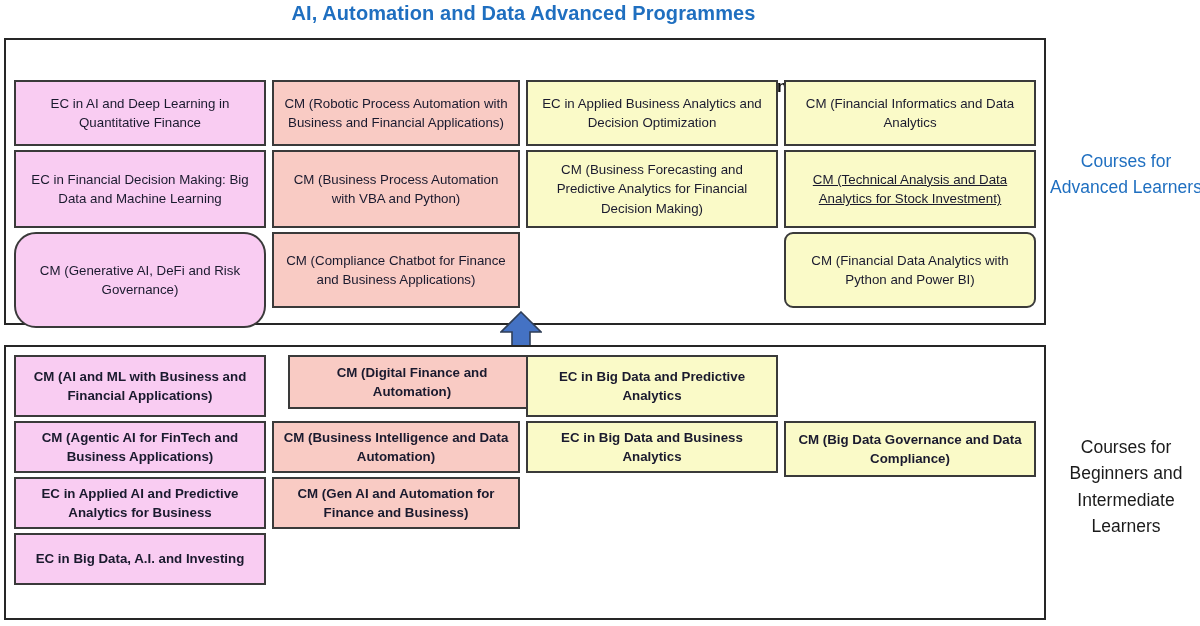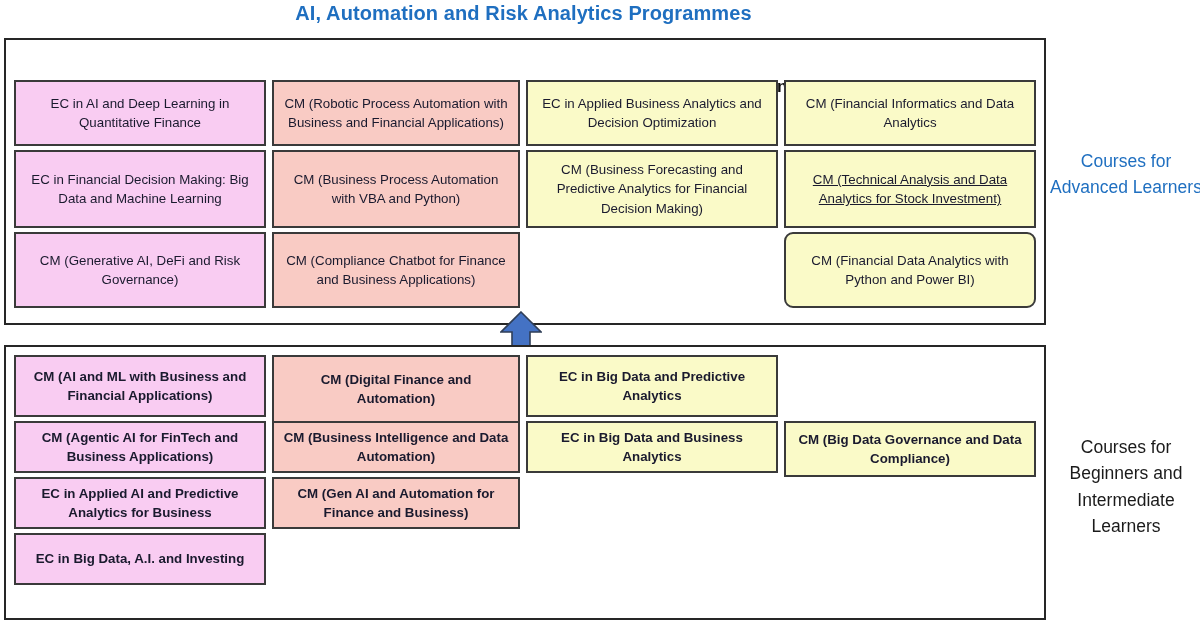--- a/index.html
+++ b/index.html
@@ -126,35 +126,35 @@
     color: #1F6FC0;
   }
   #label-beginner {
     top: 434px;
     color: #1a1a1a;
   }
 </style>
 </head>
 <body>
 
-<div id="diagram-title">AI, Automation and Risk Analytics Programmes</div>
+<div id="diagram-title">AI, Automation and Data Advanced Programmes</div>
 
 <div class="section-frame" id="advanced-section">
 
   <div class="header-row">
     <div class="col-header" id="header-ai">AI</div>
     <div class="col-header" id="header-automation">Automation</div>
     <div class="col-header" id="header-analytics">Data Analytics</div>
   </div>
 
   <div class="cells">
 
     <div class="cell pink c1" style="top:40px;  height:66px;">EC in AI and Deep Learning in Quantitative Finance</div>
     <div class="cell pink c1" style="top:110px; height:78px;">EC in Financial Decision Making: Big Data and Machine Learning</div>
-    <div class="cell pink c1" style="top:192px; height:76px;">CM (Generative AI, DeFi and Risk Governance)</div>
+    <div class="cell pink c1" style="top:192px; height:96px;border-radius:22px;">CM (Generative AI, DeFi and Risk Governance)</div>
 
     <div class="cell salmon c2" style="top:40px;  height:66px;">CM (Robotic Process Automation with Business and Financial Applications)</div>
     <div class="cell salmon c2" style="top:110px; height:78px;">CM (Business Process Automation with VBA and Python)</div>
     <div class="cell salmon c2" style="top:192px; height:76px;">CM (Compliance Chatbot for Finance and Business Applications)</div>
 
     <div class="cell yellow c3" style="top:40px;  height:66px;">EC in Applied Business Analytics and Decision Optimization</div>
     <div class="cell yellow c3" style="top:110px; height:78px;">CM (Business Forecasting and Predictive Analytics for Financial Decision Making)</div>
 
     <div class="cell yellow c4" style="top:40px;  height:66px;">CM (Financial Informatics and Data Analytics</div>
     <div class="cell yellow c4" style="top:110px; height:78px;text-decoration:underline;">CM (Technical Analysis and Data Analytics for Stock Investment)</div>
@@ -167,21 +167,21 @@
 </svg>
 
 <div class="section-frame" id="beginner-section">
   <div class="cells">
 
     <div class="cell pink c1" style="top:8px;   height:62px;">CM (AI and ML with Business and Financial Applications)</div>
     <div class="cell pink c1" style="top:74px;  height:52px;">CM (Agentic AI for FinTech and Business Applications)</div>
     <div class="cell pink c1" style="top:130px; height:52px;">EC in Applied AI and Predictive Analytics for Business</div>
     <div class="cell pink c1" style="top:186px; height:52px;">EC in Big Data, A.I. and Investing</div>
 
-    <div class="cell salmon c2" style="top:8px;   height:68px;">CM (Digital Finance and Automation)</div>
+    <div class="cell salmon c2" style="top:8px;   height:54px;margin-left:16px;">CM (Digital Finance and Automation)</div>
     <div class="cell salmon c2" style="top:74px;  height:52px;">CM (Business Intelligence and Data Automation)</div>
     <div class="cell salmon c2" style="top:130px; height:52px;">CM (Gen AI and Automation for Finance and Business)</div>
 
     <div class="cell yellow c3" style="top:8px;   height:62px;">EC in Big Data and Predictive Analytics</div>
     <div class="cell yellow c3" style="top:74px;  height:52px;">EC in Big Data and Business Analytics</div>
 
     <div class="cell yellow c4" style="top:74px;  height:56px;">CM (Big Data Governance and Data Compliance)</div>
   </div>
 </div>
 

